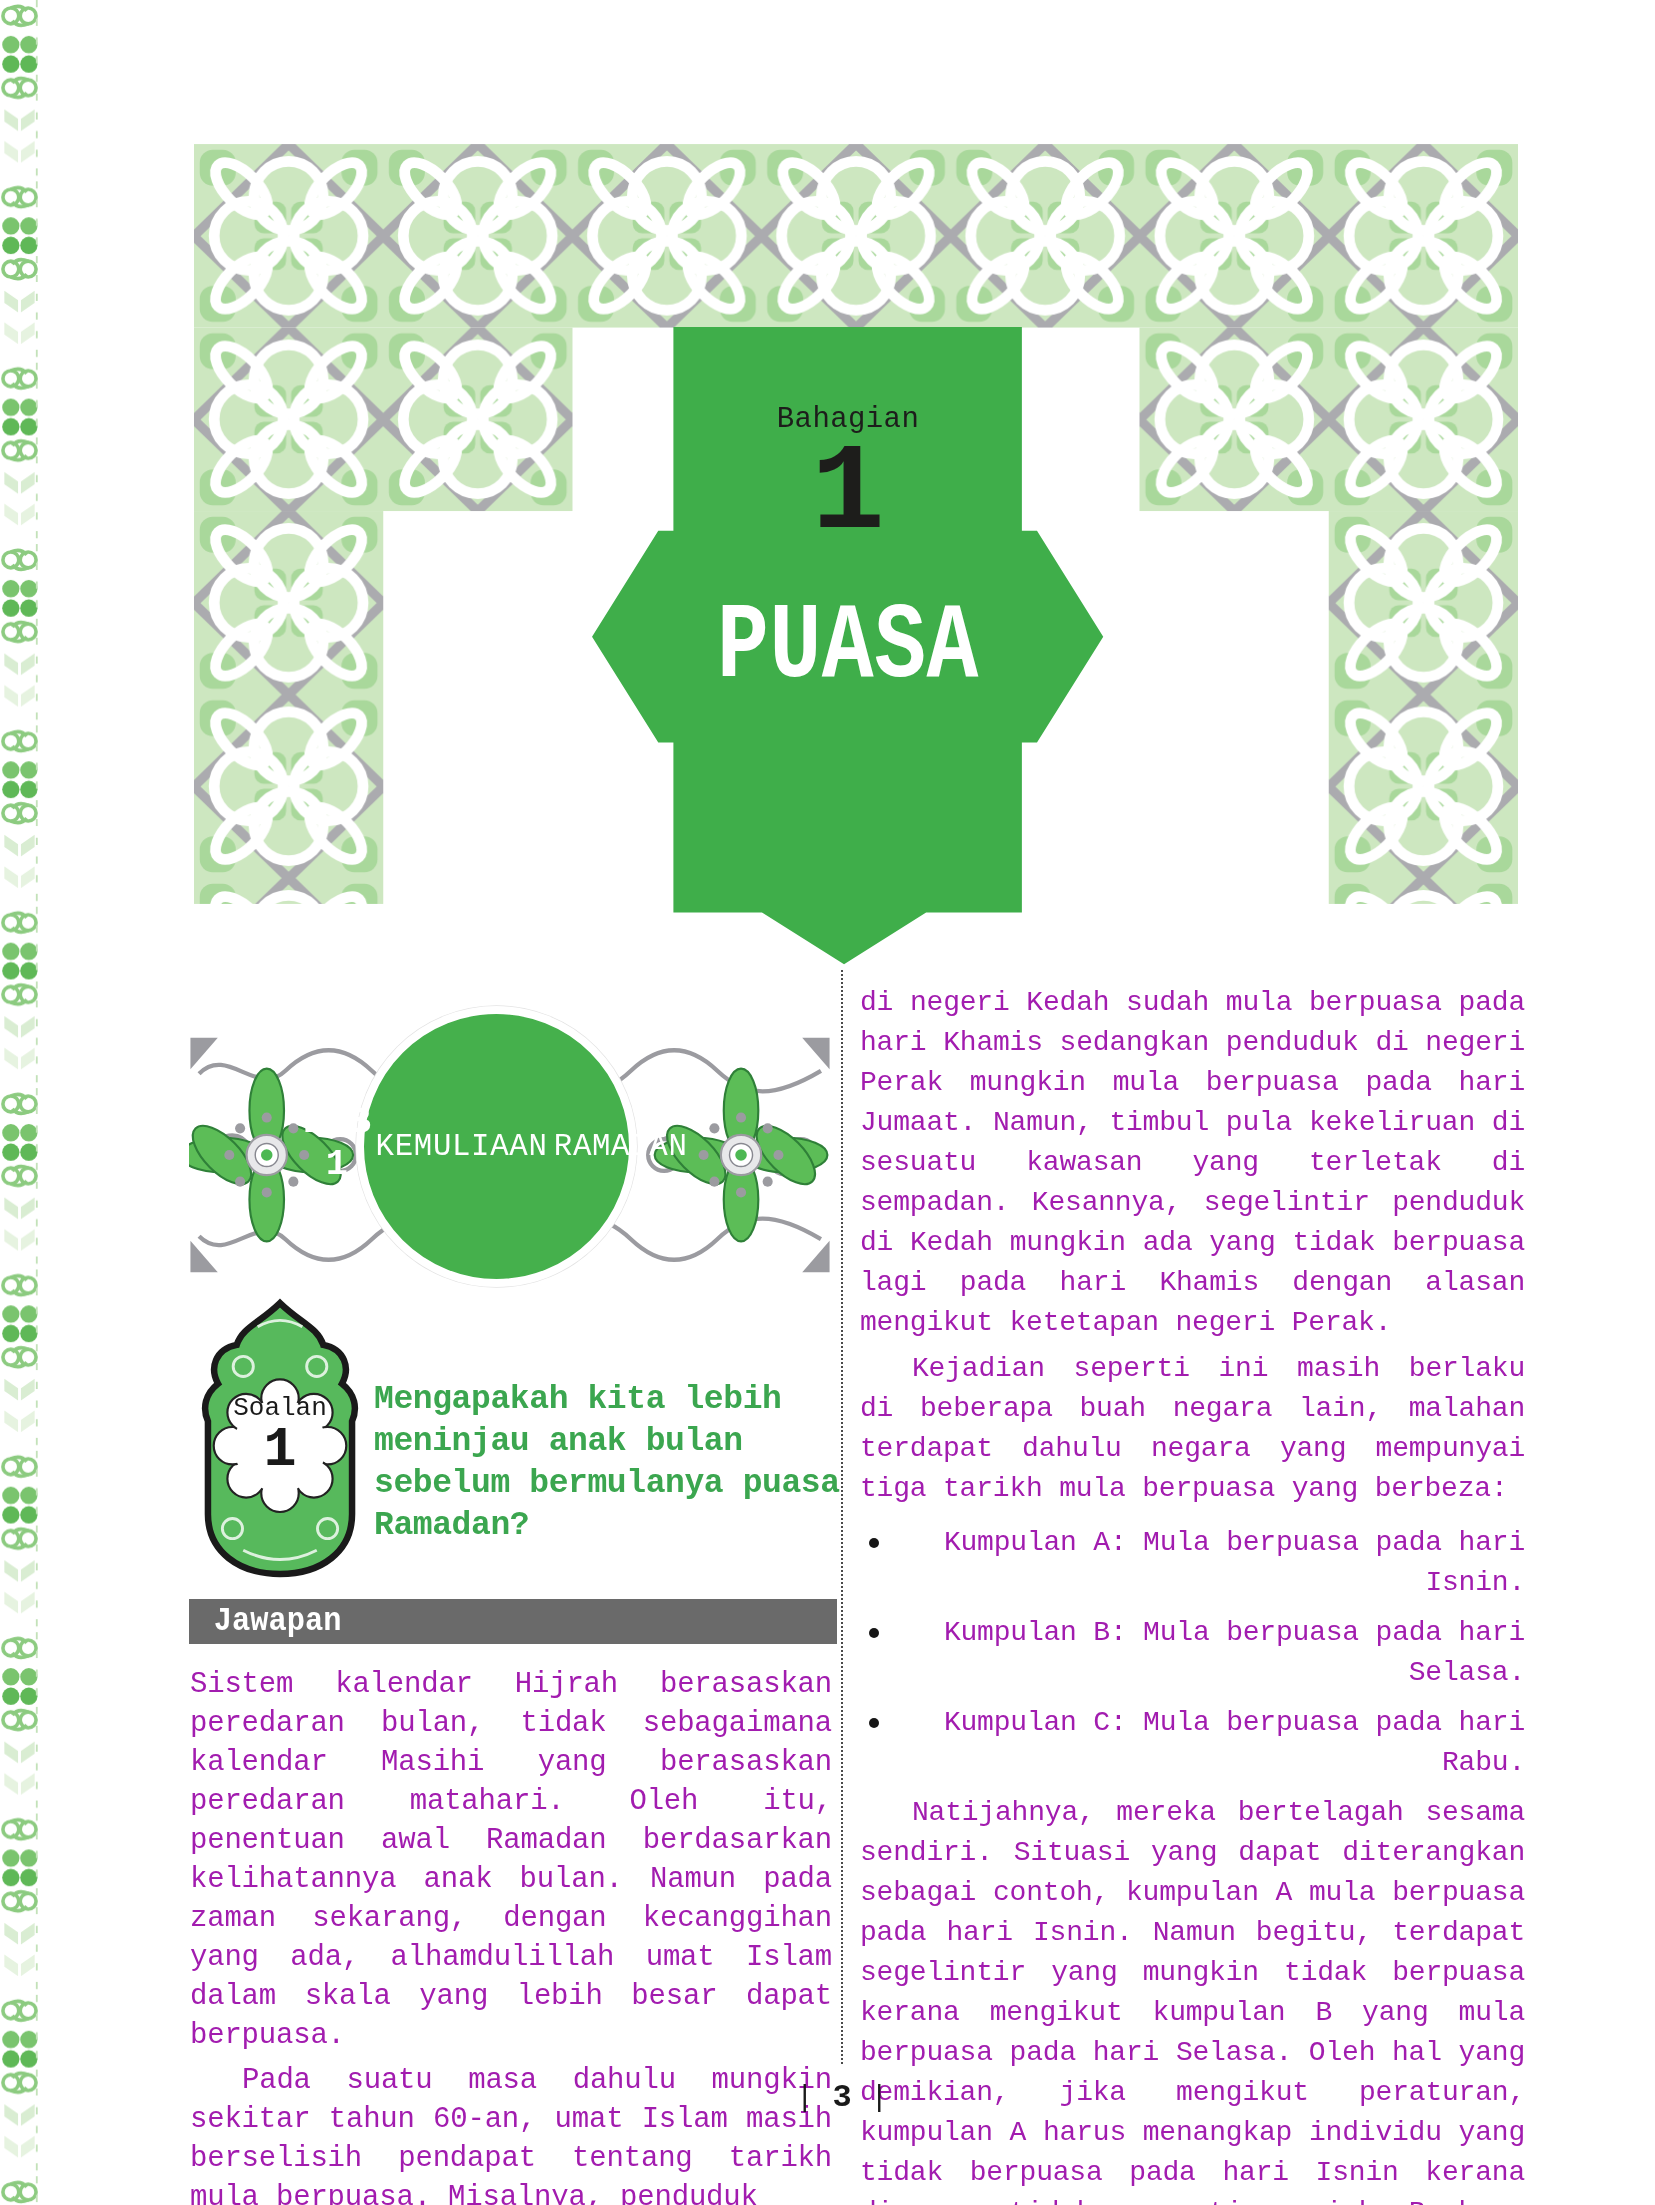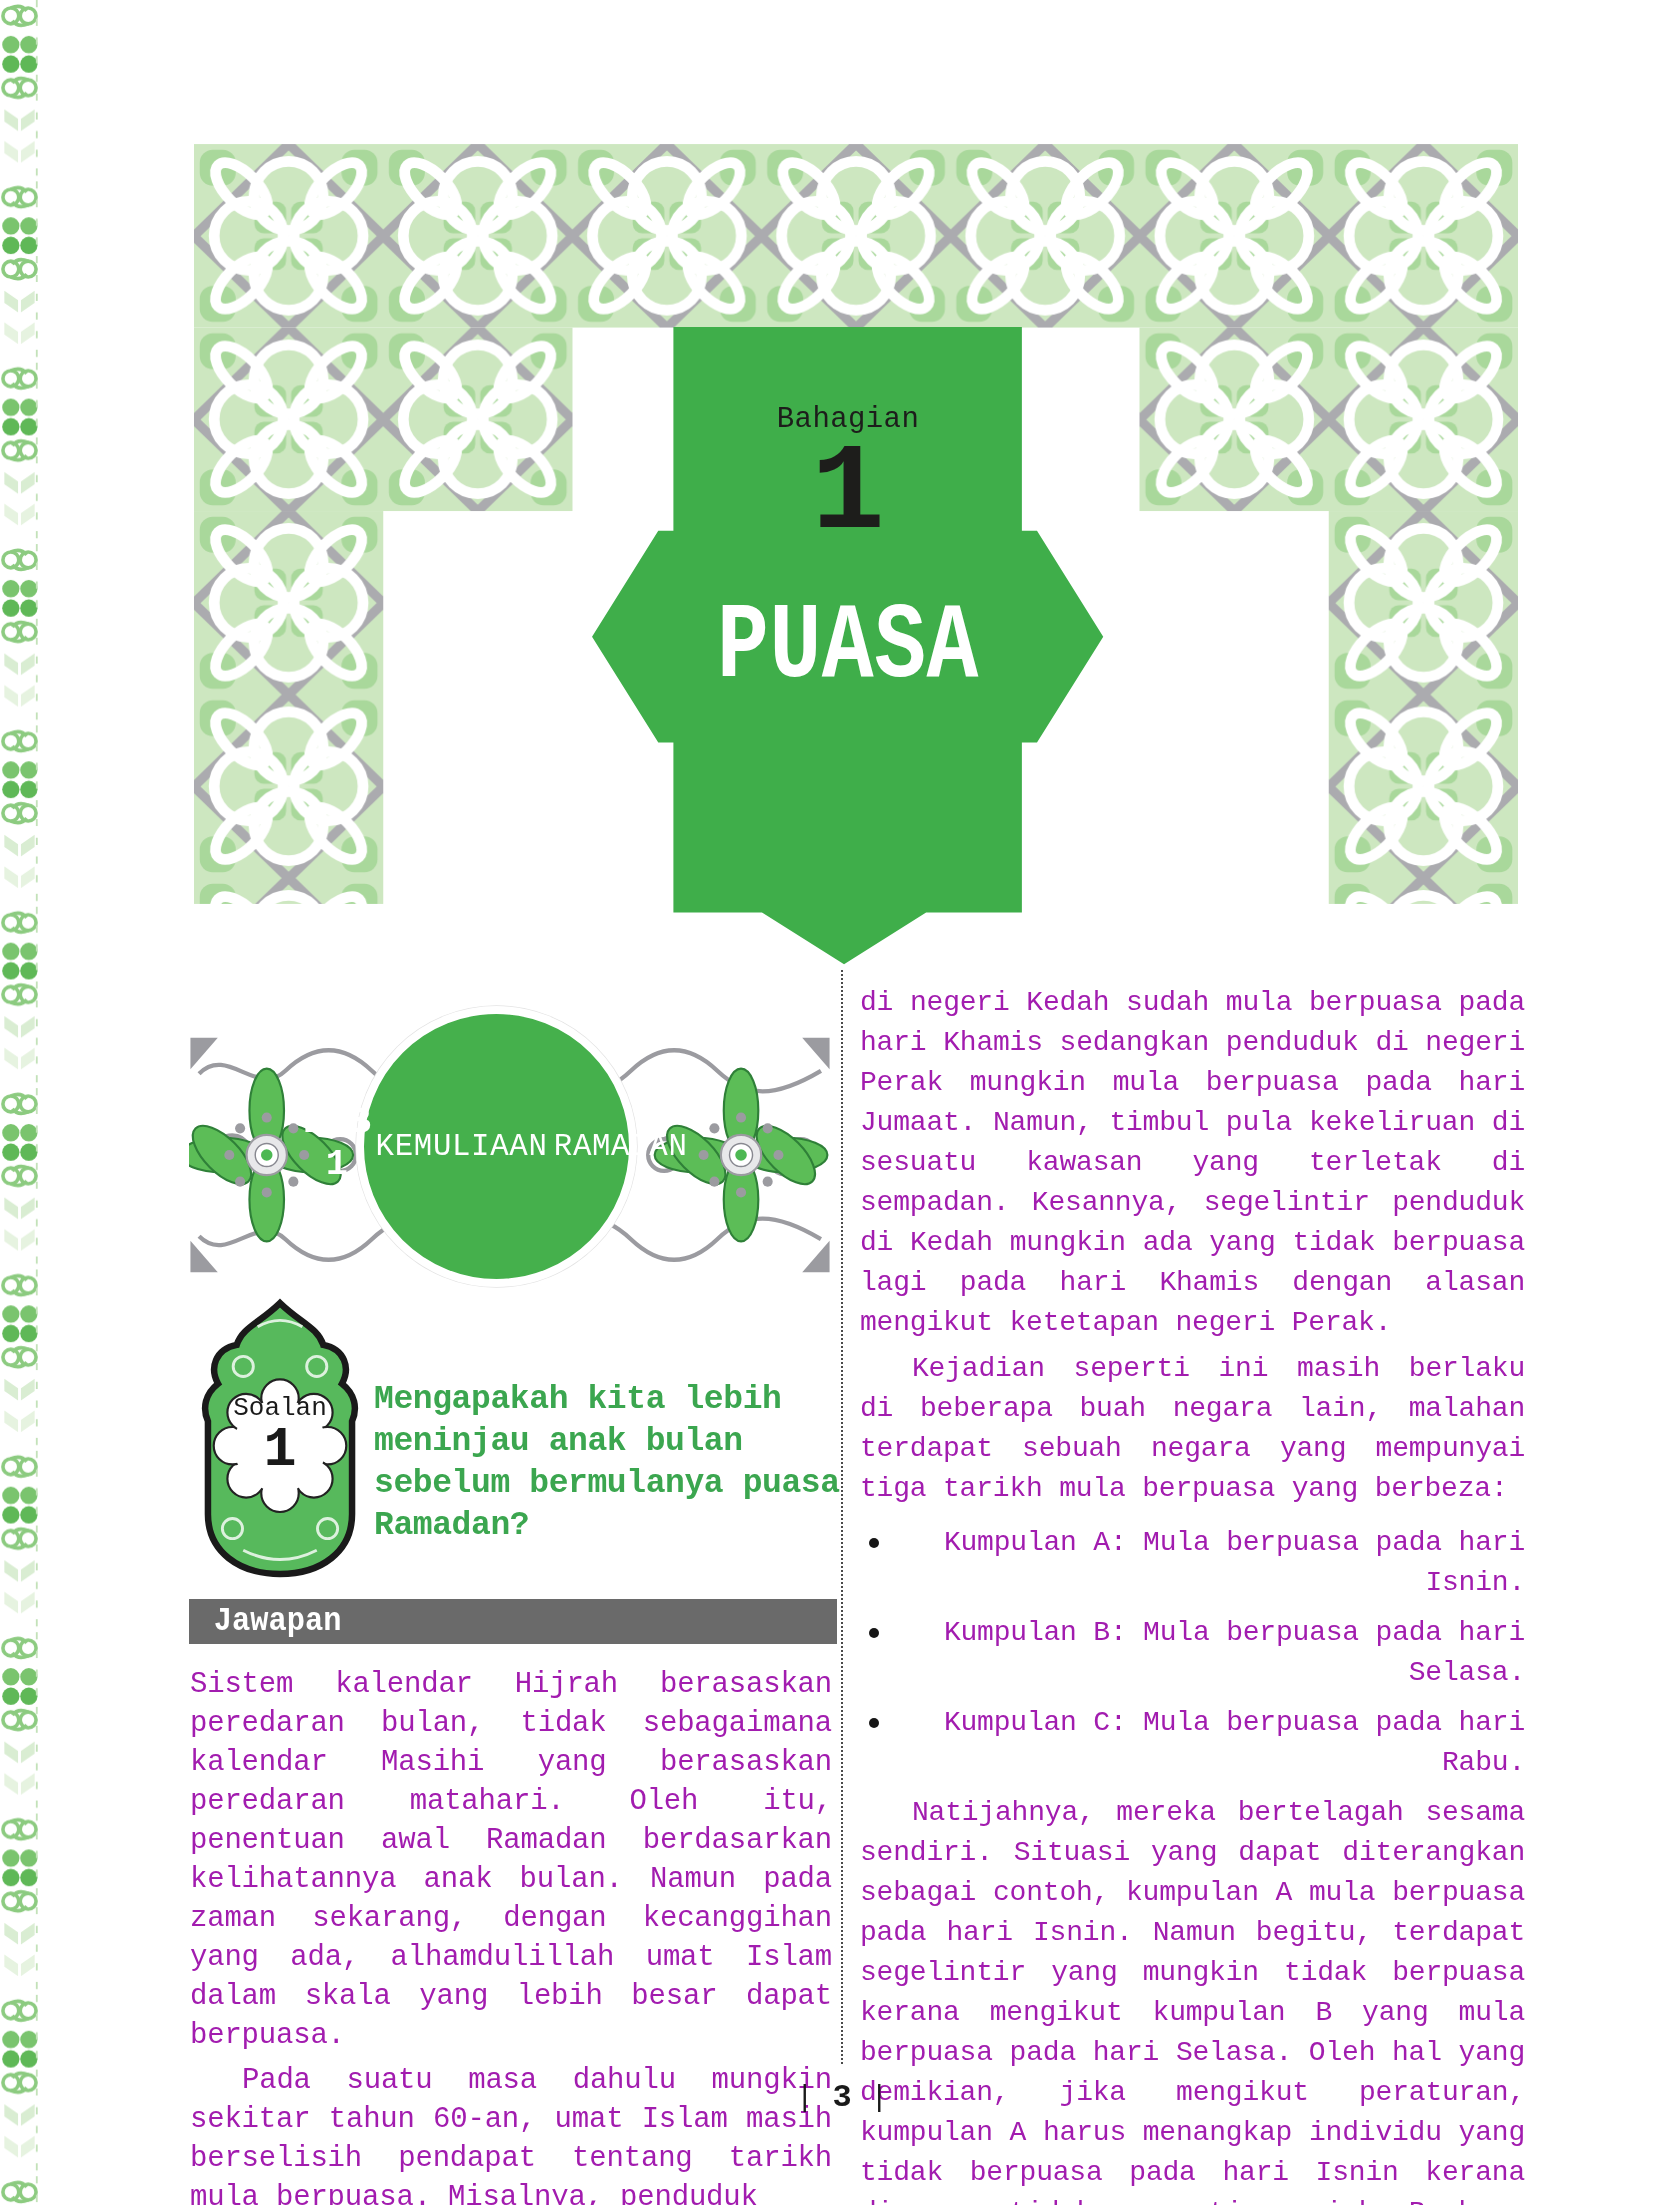--- a/index.html
+++ b/index.html
@@ -277,21 +277,21 @@
 
   <div id="left-col" class="bodytext">
     <p class="p1">Sistem kalendar Hijrah berasaskan peredaran bulan, tidak sebagaimana kalendar Masihi yang berasaskan peredaran matahari. Oleh itu, penentuan awal Ramadan berdasarkan kelihatannya anak bulan. Namun pada zaman sekarang, dengan kecanggihan yang ada, alhamdulillah umat Islam dalam skala yang lebih besar dapat berpuasa.</p>
     <p class="p2">Pada suatu masa dahulu mungkin sekitar tahun 60-an, umat Islam masih berselisih pendapat tentang tarikh mula berpuasa. Misalnya, penduduk</p>
   </div>
 
   <div id="divider"></div>
 
   <div id="right-col" class="bodytext">
     <p class="p1">di negeri Kedah sudah mula berpuasa pada hari Khamis sedangkan penduduk di negeri Perak mungkin mula berpuasa pada hari Jumaat. Namun, timbul pula kekeliruan di sesuatu kawasan yang terletak di sempadan. Kesannya, segelintir penduduk di Kedah mungkin ada yang tidak berpuasa lagi pada hari Khamis dengan alasan mengikut ketetapan negeri Perak.</p>
-    <p class="p2">Kejadian seperti ini masih berlaku di beberapa buah negara lain, malahan terdapat sebuah negara yang mempunyai tiga tarikh mula berpuasa yang berbeza:</p>
+    <p class="p2">Kejadian seperti ini masih berlaku di beberapa buah negara lain, malahan terdapat dahulu negara yang mempunyai tiga tarikh mula berpuasa yang berbeza:</p>
     <ul>
       <li>
         <span>Kumpulan A: Mula berpuasa pada hari Isnin.</span></li>
       <li>
         <span>Kumpulan B: Mula berpuasa pada hari Selasa.</span></li>
       <li>
         <span>Kumpulan C: Mula berpuasa pada hari Rabu.</span></li>
     </ul>
     <p class="p3">Natijahnya, mereka bertelagah sesama sendiri. Situasi yang dapat diterangkan sebagai contoh, kumpulan A mula berpuasa pada hari Isnin. Namun begitu, terdapat segelintir yang mungkin tidak berpuasa kerana mengikut kumpulan B yang mula berpuasa pada hari Selasa. Oleh hal yang demikian, jika mengikut peraturan, kumpulan A harus menangkap individu yang tidak berpuasa pada hari Isnin kerana dianggap tidak menuruti syariah. Berbeza dengan kumpulan B yang</p>
   </div>

